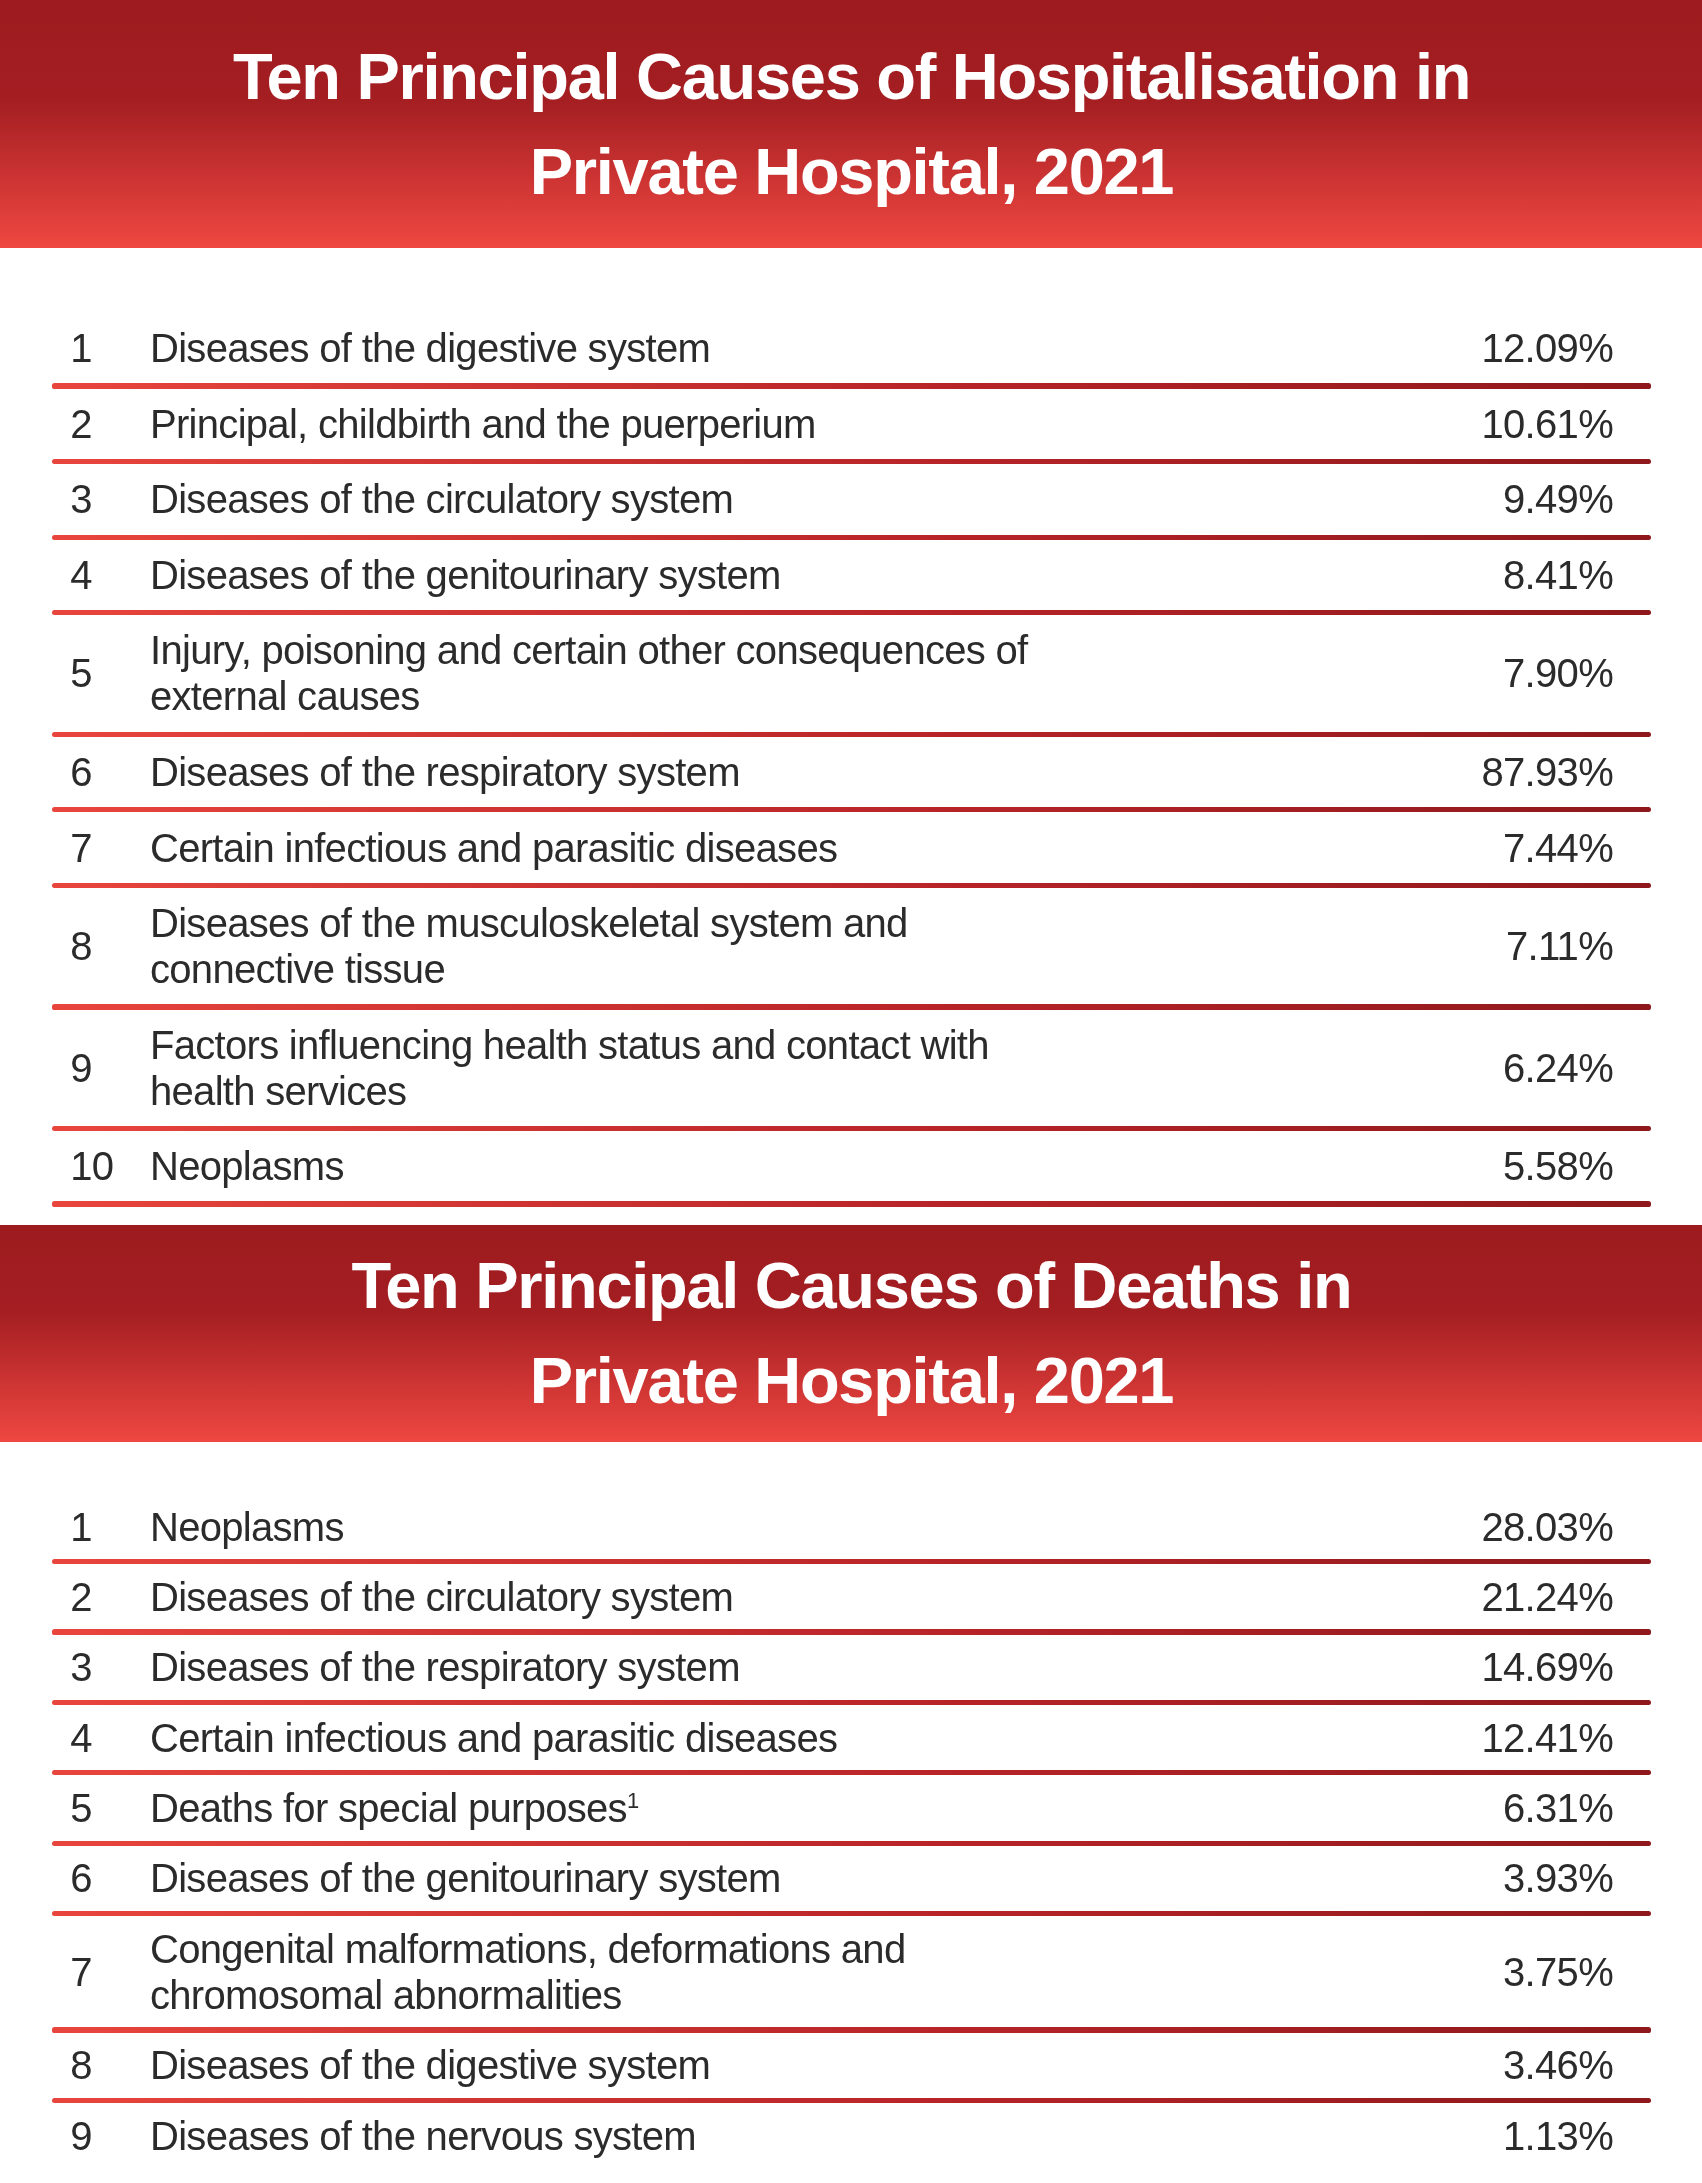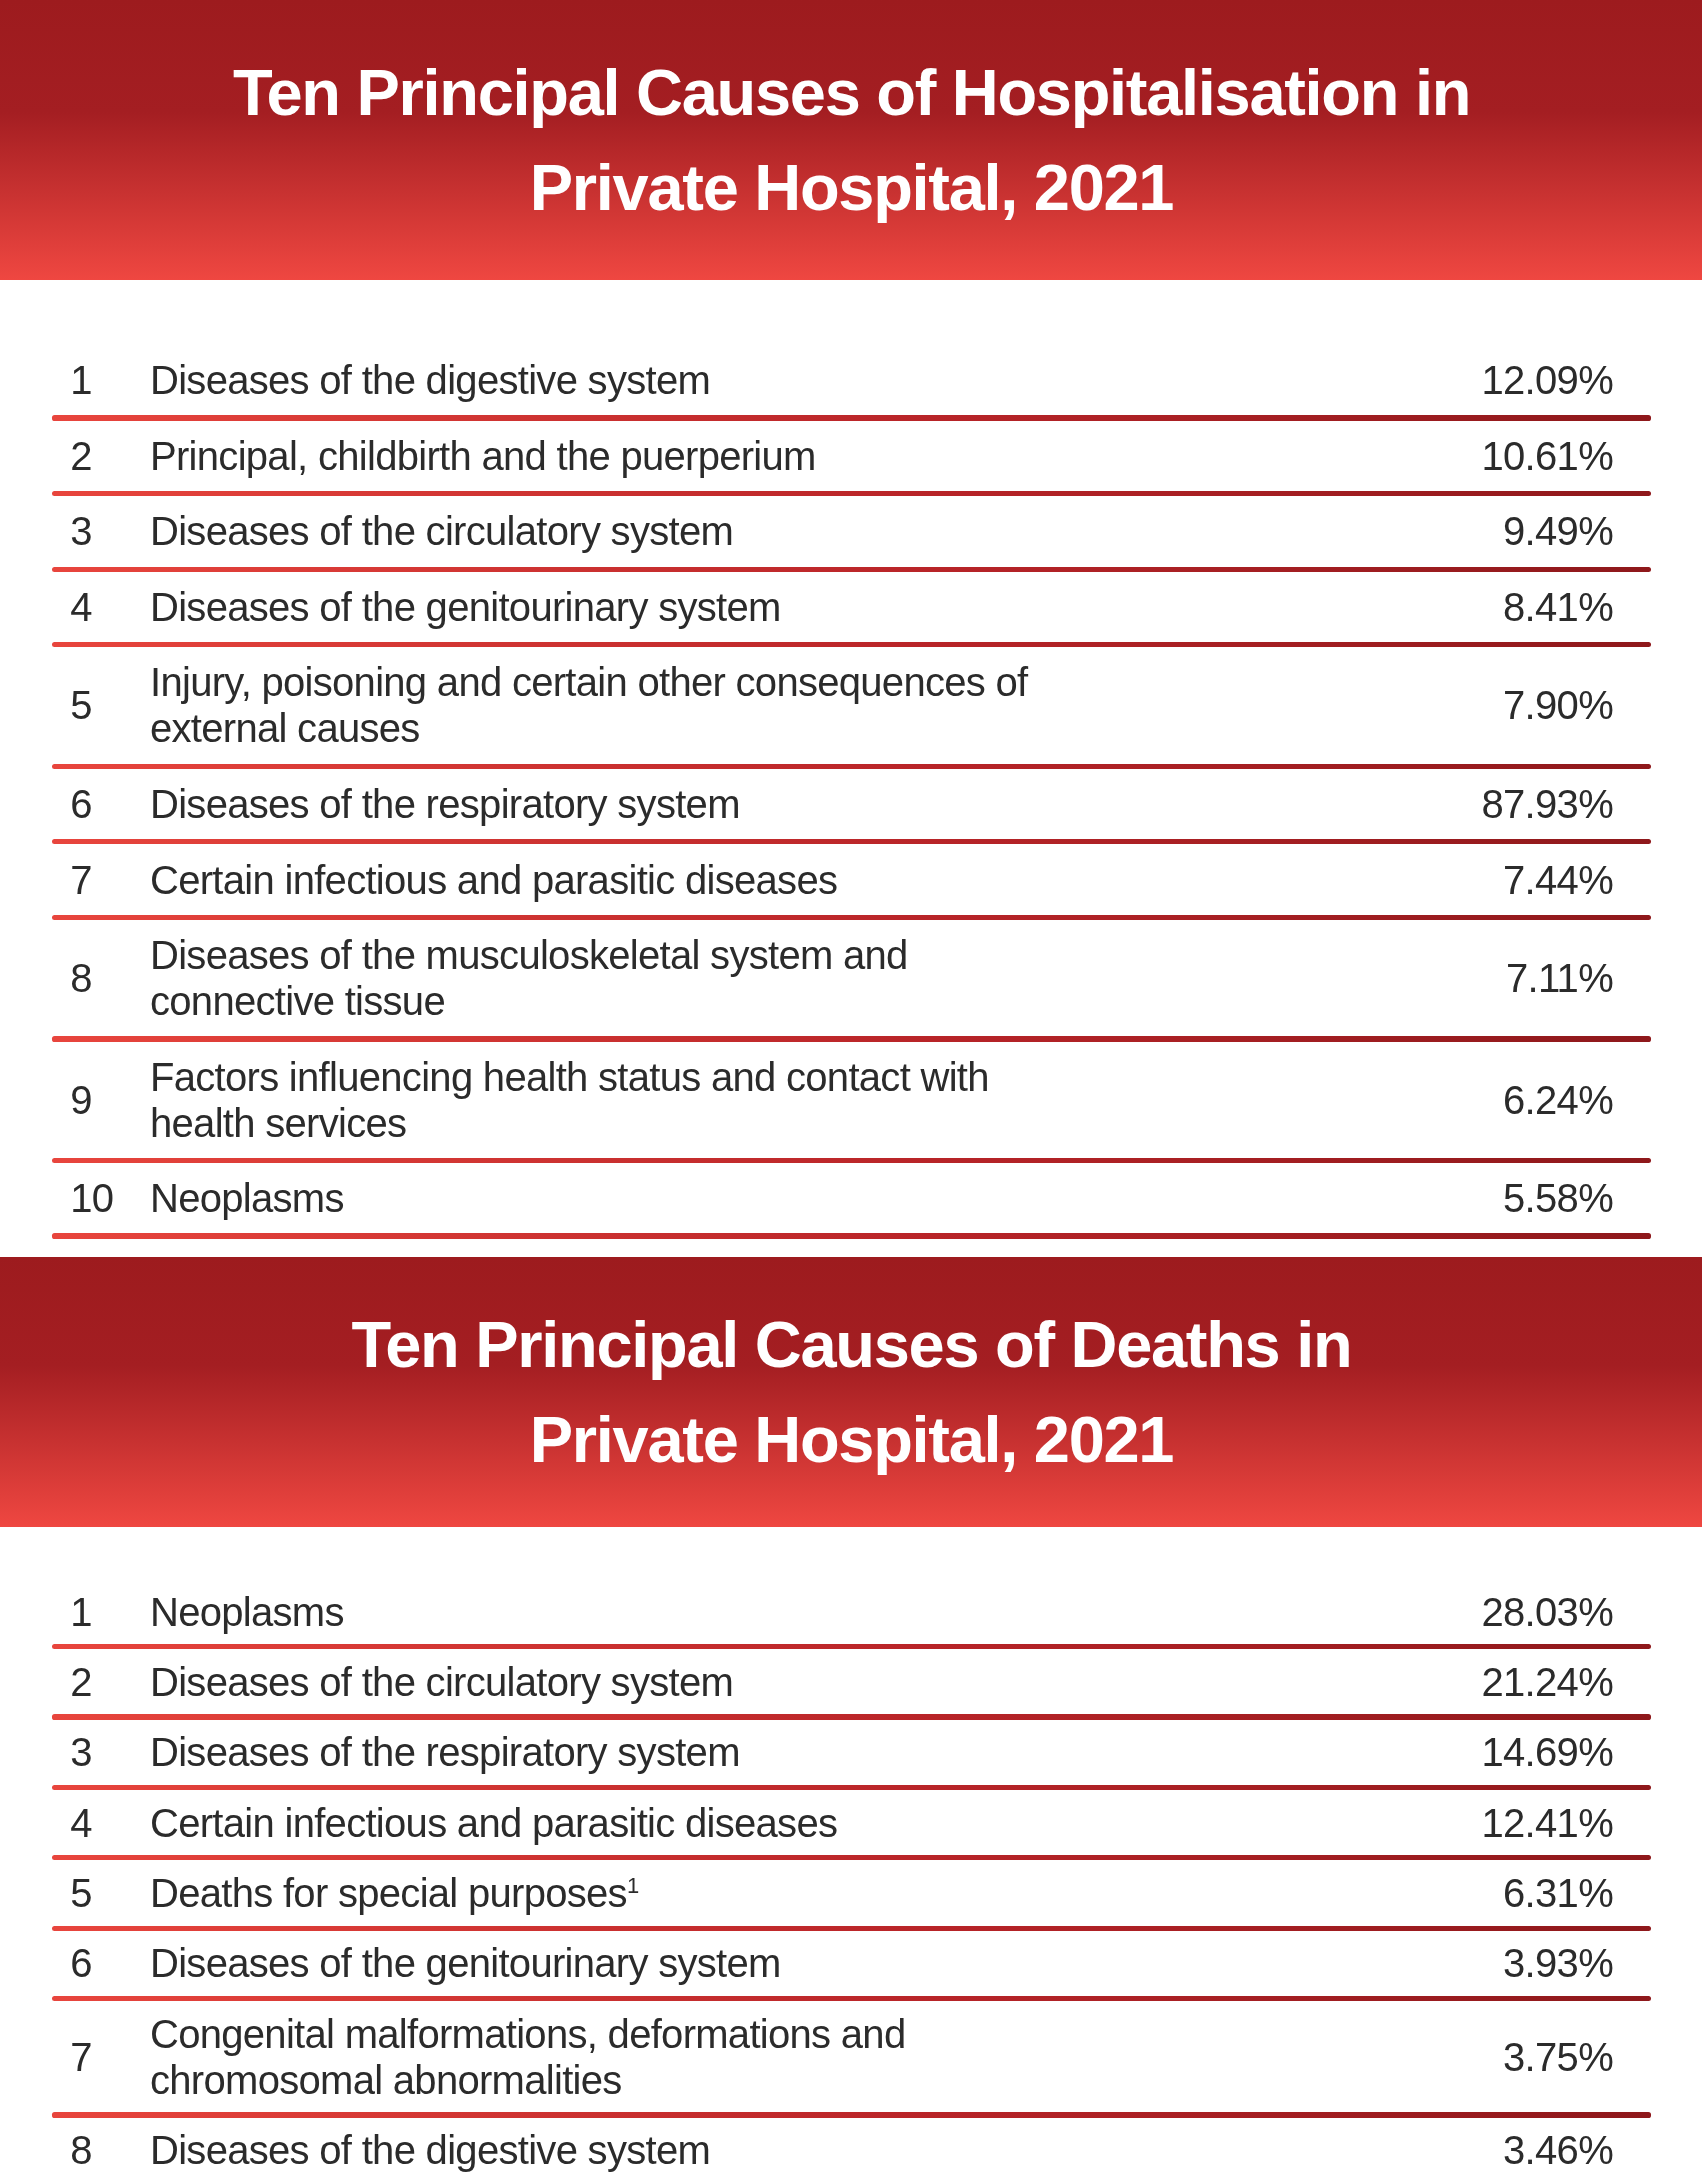--- a/index.html
+++ b/index.html
@@ -17,22 +17,22 @@
     width:100%;
     background:linear-gradient(180deg,#9d1b1e 0%,#a41e22 40%,#ef4741 100%);
     color:#ffffff;
     display:flex; flex-direction:column; justify-content:center; align-items:center;
     text-align:center;
     font-weight:bold;
     font-size:65px;
     letter-spacing:-1.3px;
     line-height:95px;
   }
-  .banner-1 { height:280px; }
-  .banner-2 { height:270px; margin-top:18.3px; }
+  .banner-1 { height:248px; }
+  .banner-2 { height:217px; margin-top:18.3px; }
 
   
   .rank-table { margin:0 52px; }
   .table-1 { margin-top:65px; }
   .table-2 { margin-top:52px; }
 
   .row {
     display:flex; align-items:center;
     font-size:40px;
     letter-spacing:-0.7px;

